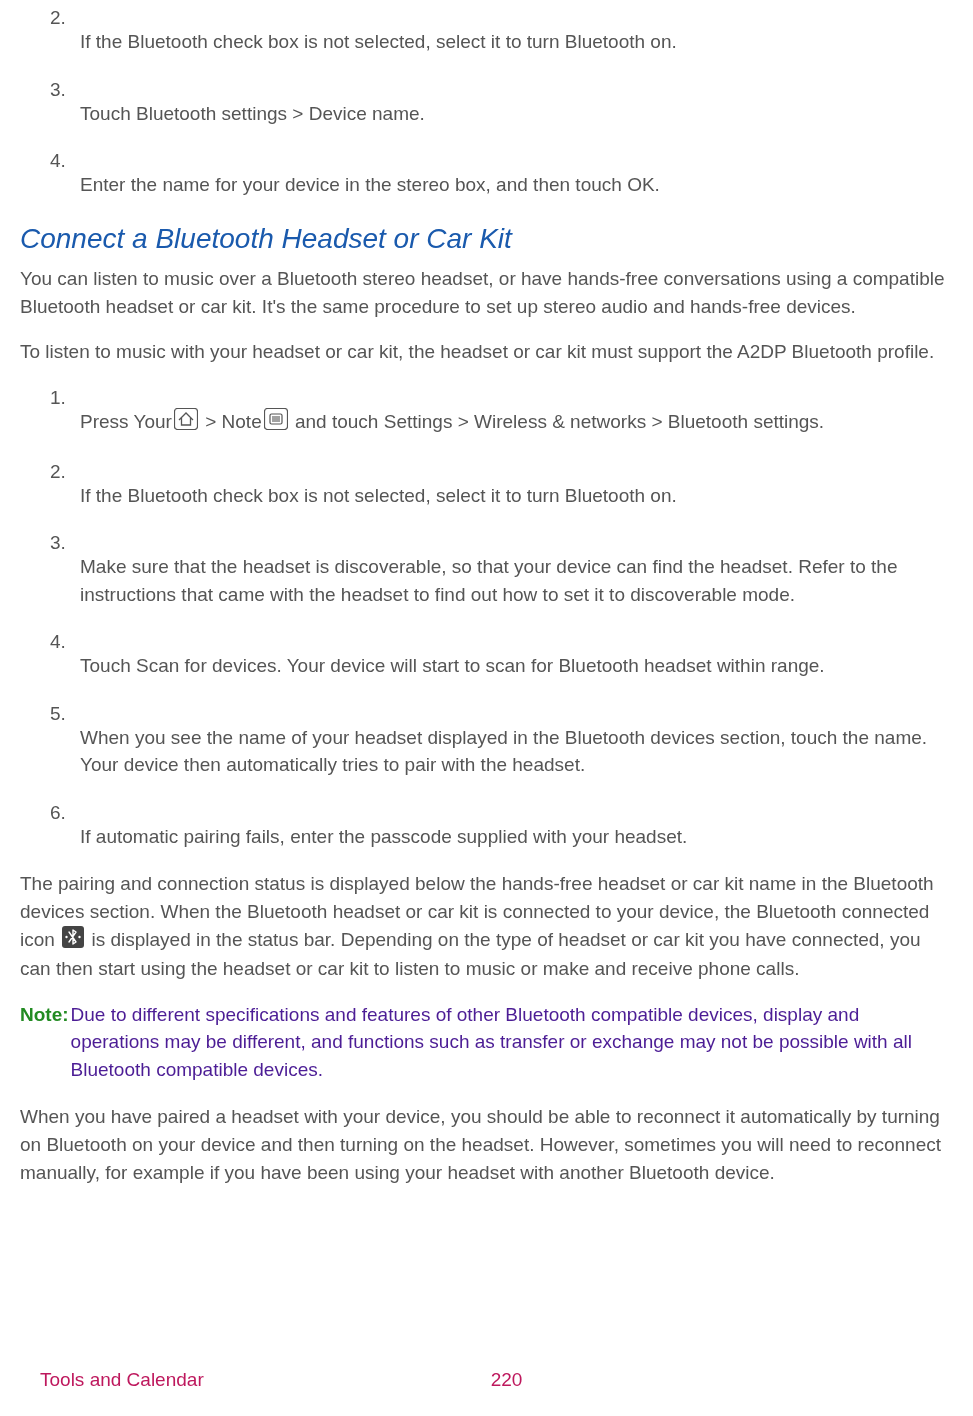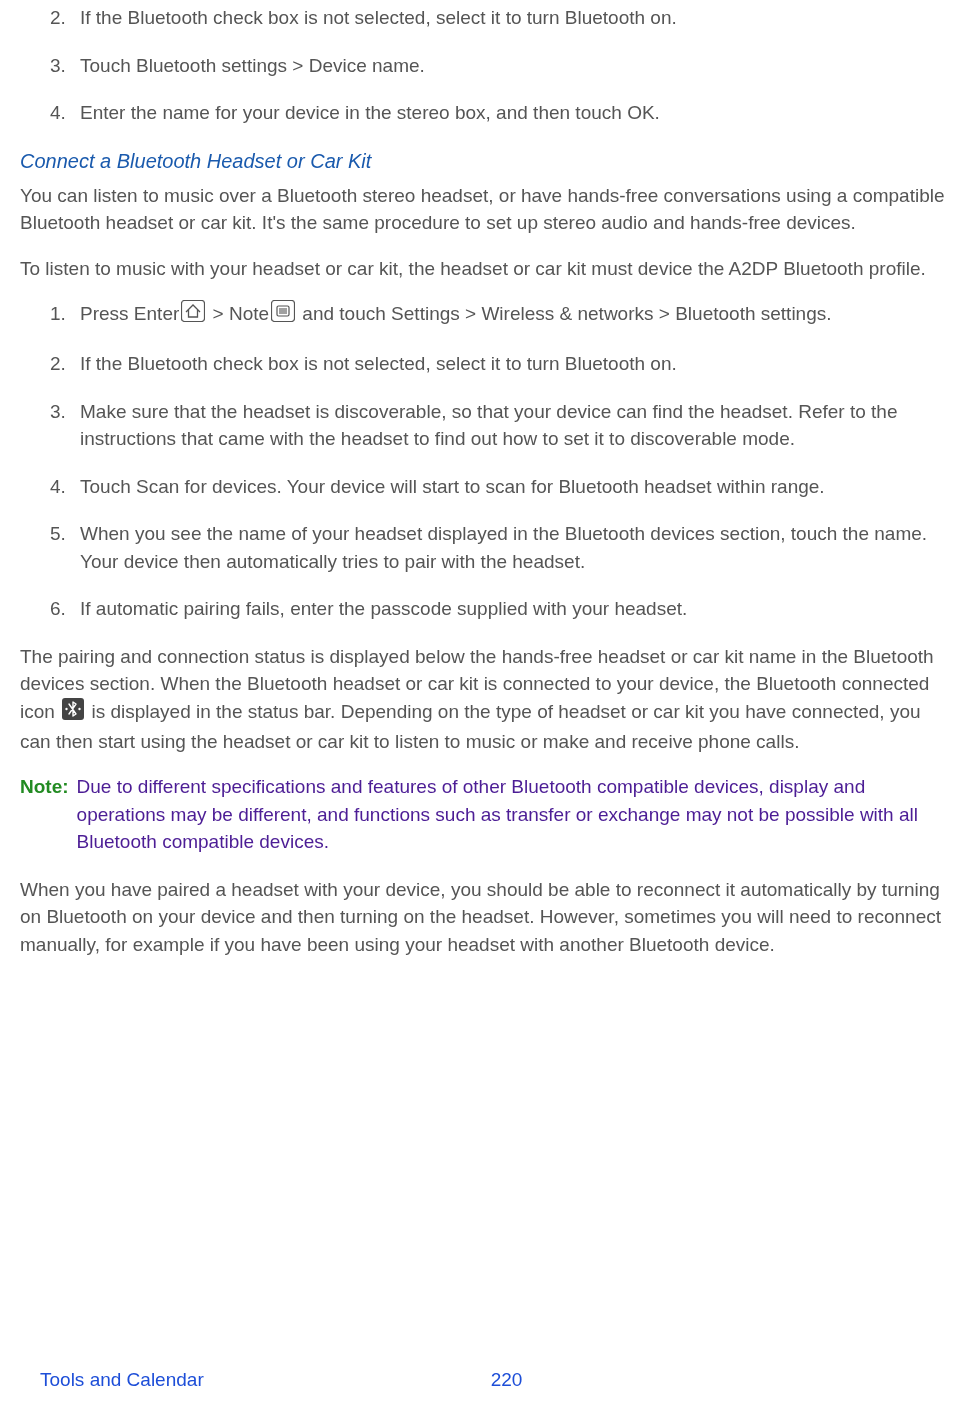--- a/index.html
+++ b/index.html
@@ -18,60 +18,60 @@
       margin-left: 30px;
     }
     ol.steps > li {
       display: flex;
       margin-bottom: 20px;
     }
     ol.steps > li .num {
       min-width: 24px;
       margin-right: 6px;
     }
-    ol.steps > li .txt { flex: 1; }
+    ol.steps > li .txt { flex: 1; margin-top: 24px; }
     b { color: #555; font-weight: normal; }
     .heading {
       font-style: italic;
       color: #1a5aad;
-      font-size: 20px;
+      font-size: 28px;
       margin-top: 16px;
       margin-bottom: 6px;
       font-weight: normal;
     }
     p.body {
       margin-bottom: 18px;
     }
     .icon-box {
       display: inline-block;
       vertical-align: middle;
       margin: 0 2px;
     }
     .note-block {
       display: flex;
       margin-bottom: 20px;
     }
     .note-label {
       color: #228b22;
       font-weight: bold;
       white-space: nowrap;
-      margin-right: 8px;
+      margin-right: 2px;
     }
     .note-text {
       color: #4c1d95;
       flex: 1;
     }
     .footer {
       display: flex;
       justify-content: space-between;
       position: absolute;
       bottom: 22px;
       left: 20px;
       right: 20px;
-      color: #1d4ed8;
+      color: #be185d;
       width: 933px;
     }
     .page-num {
       position: absolute;
       left: 50%;
       transform: translateX(-50%);
     }
     .page-container { position: relative; min-height: 1416px; }
   </style>
 </head>
@@ -90,26 +90,26 @@
     <span class="txt"><span>Touch </span><b>Bluetooth settings</b><span> &gt; </span><b>Device name</b><span>.</span></span>
   </li>
   <li>
     <span class="num">4.</span>
     <span class="txt"><span>Enter the name for your device in the stereo box, and then touch </span><b>OK</b><span>.</span></span>
   </li>
 </ol>
 
 <h2 class="heading">Connect a Bluetooth Headset or Car Kit</h2>
 <p class="body">You can listen to music over a Bluetooth stereo headset, or have hands-free conversations using a compatible Bluetooth headset or car kit. It's the same procedure to set up stereo audio and hands-free devices.</p>
-<p class="body">To listen to music with your headset or car kit, the headset or car kit must device the A2DP Bluetooth profile.</p>
+<p class="body">To listen to music with your headset or car kit, the headset or car kit must support the A2DP Bluetooth profile.</p>
 
 <ol class="steps">
   <li>
     <span class="num">1.</span>
-    <span class="txt"><span>Press </span><b>Enter</b><span class="icon-box"><svg width="24" height="22" viewBox="0 0 24 22">
+    <span class="txt"><span>Press </span><b>Your</b><span class="icon-box"><svg width="24" height="22" viewBox="0 0 24 22">
                 <rect x="0.5" y="0.5" width="23" height="21" rx="3" fill="none" stroke="#555" stroke-width="1.2"></rect>
                 <path d="M5 12 L12 5 L19 12 M7.5 10 V17 H16.5 V10" fill="none" stroke="#555" stroke-width="1.3"></path>
               </svg></span><span> &gt; </span><b>Note</b><span class="icon-box"><svg width="24" height="22" viewBox="0 0 24 22">
                 <rect x="0.5" y="0.5" width="23" height="21" rx="3" fill="none" stroke="#555" stroke-width="1.2"></rect>
                 <rect x="6" y="6" width="12" height="10" rx="1.5" fill="none" stroke="#555" stroke-width="1.2"></rect>
                 <line x1="8" y1="9" x2="16" y2="9" stroke="#555" stroke-width="1.1"></line>
                 <line x1="8" y1="11" x2="16" y2="11" stroke="#555" stroke-width="1.1"></line>
                 <line x1="8" y1="13" x2="16" y2="13" stroke="#555" stroke-width="1.1"></line>
               </svg></span><span> and touch </span><b>Settings</b><span> &gt; </span><b>Wireless &amp; networks</b><span> &gt; </span><b>Bluetooth settings</b><span>.</span></span>
   </li>

